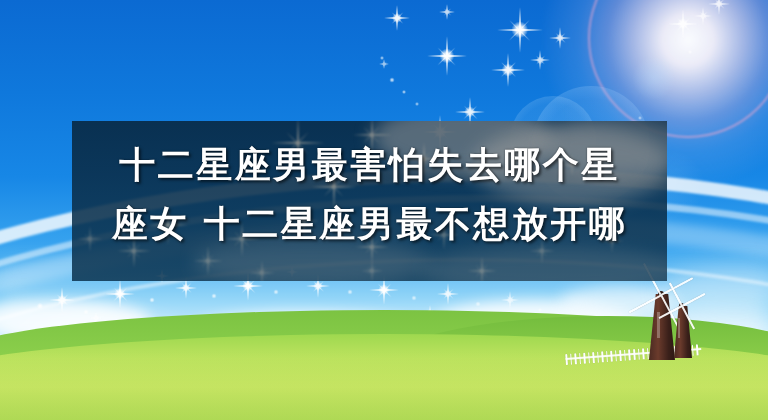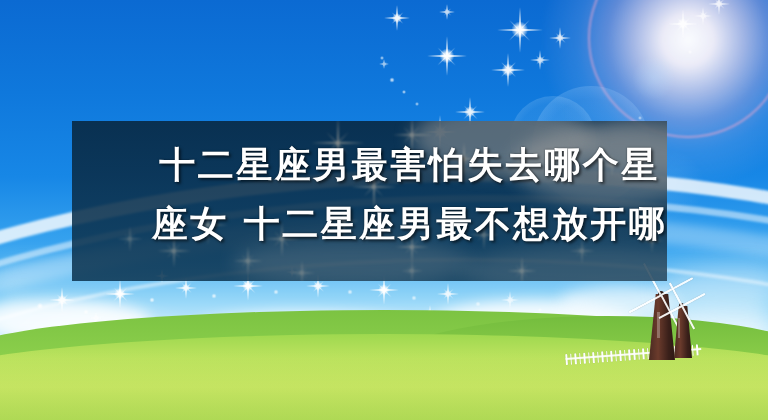--- a/index.html
+++ b/index.html
@@ -95,21 +95,21 @@
   .wm-hub{position:absolute;border-radius:50%;background:#2e1a14;}
   .blade{position:absolute;background:rgba(255,255,255,.92);transform-origin:0 50%;
      box-shadow:0 0 1px rgba(0,0,0,.25);}
 
   
   .caption-band{
     position:absolute;left:72px;top:121px;width:595px;height:160px;
     background:linear-gradient(180deg,rgba(8,40,66,.90) 0%,rgba(10,46,74,.88) 45%,rgba(12,52,80,.86) 100%);
     overflow:hidden;
   }
-  .caption-inner{position:relative;width:100%;height:100%;margin-left:40px;}
+  .caption-inner{position:relative;width:100%;height:100%;}
   .band-cloud{position:absolute;border-radius:50%;filter:blur(9px);background:rgba(196,186,176,.42);}
   .band-spark{position:absolute;transform:translate(-50%,-50%);}
   .band-spark i{position:absolute;left:50%;top:50%;background:rgba(226,196,164,.55);transform-origin:50% 50%;filter:blur(1px);}
 
   .caption-text{
     position:absolute;left:0;right:0;top:14px;
     color:#ffffff;
     font-size:36px;
     line-height:59px;
     letter-spacing:2.5px;

